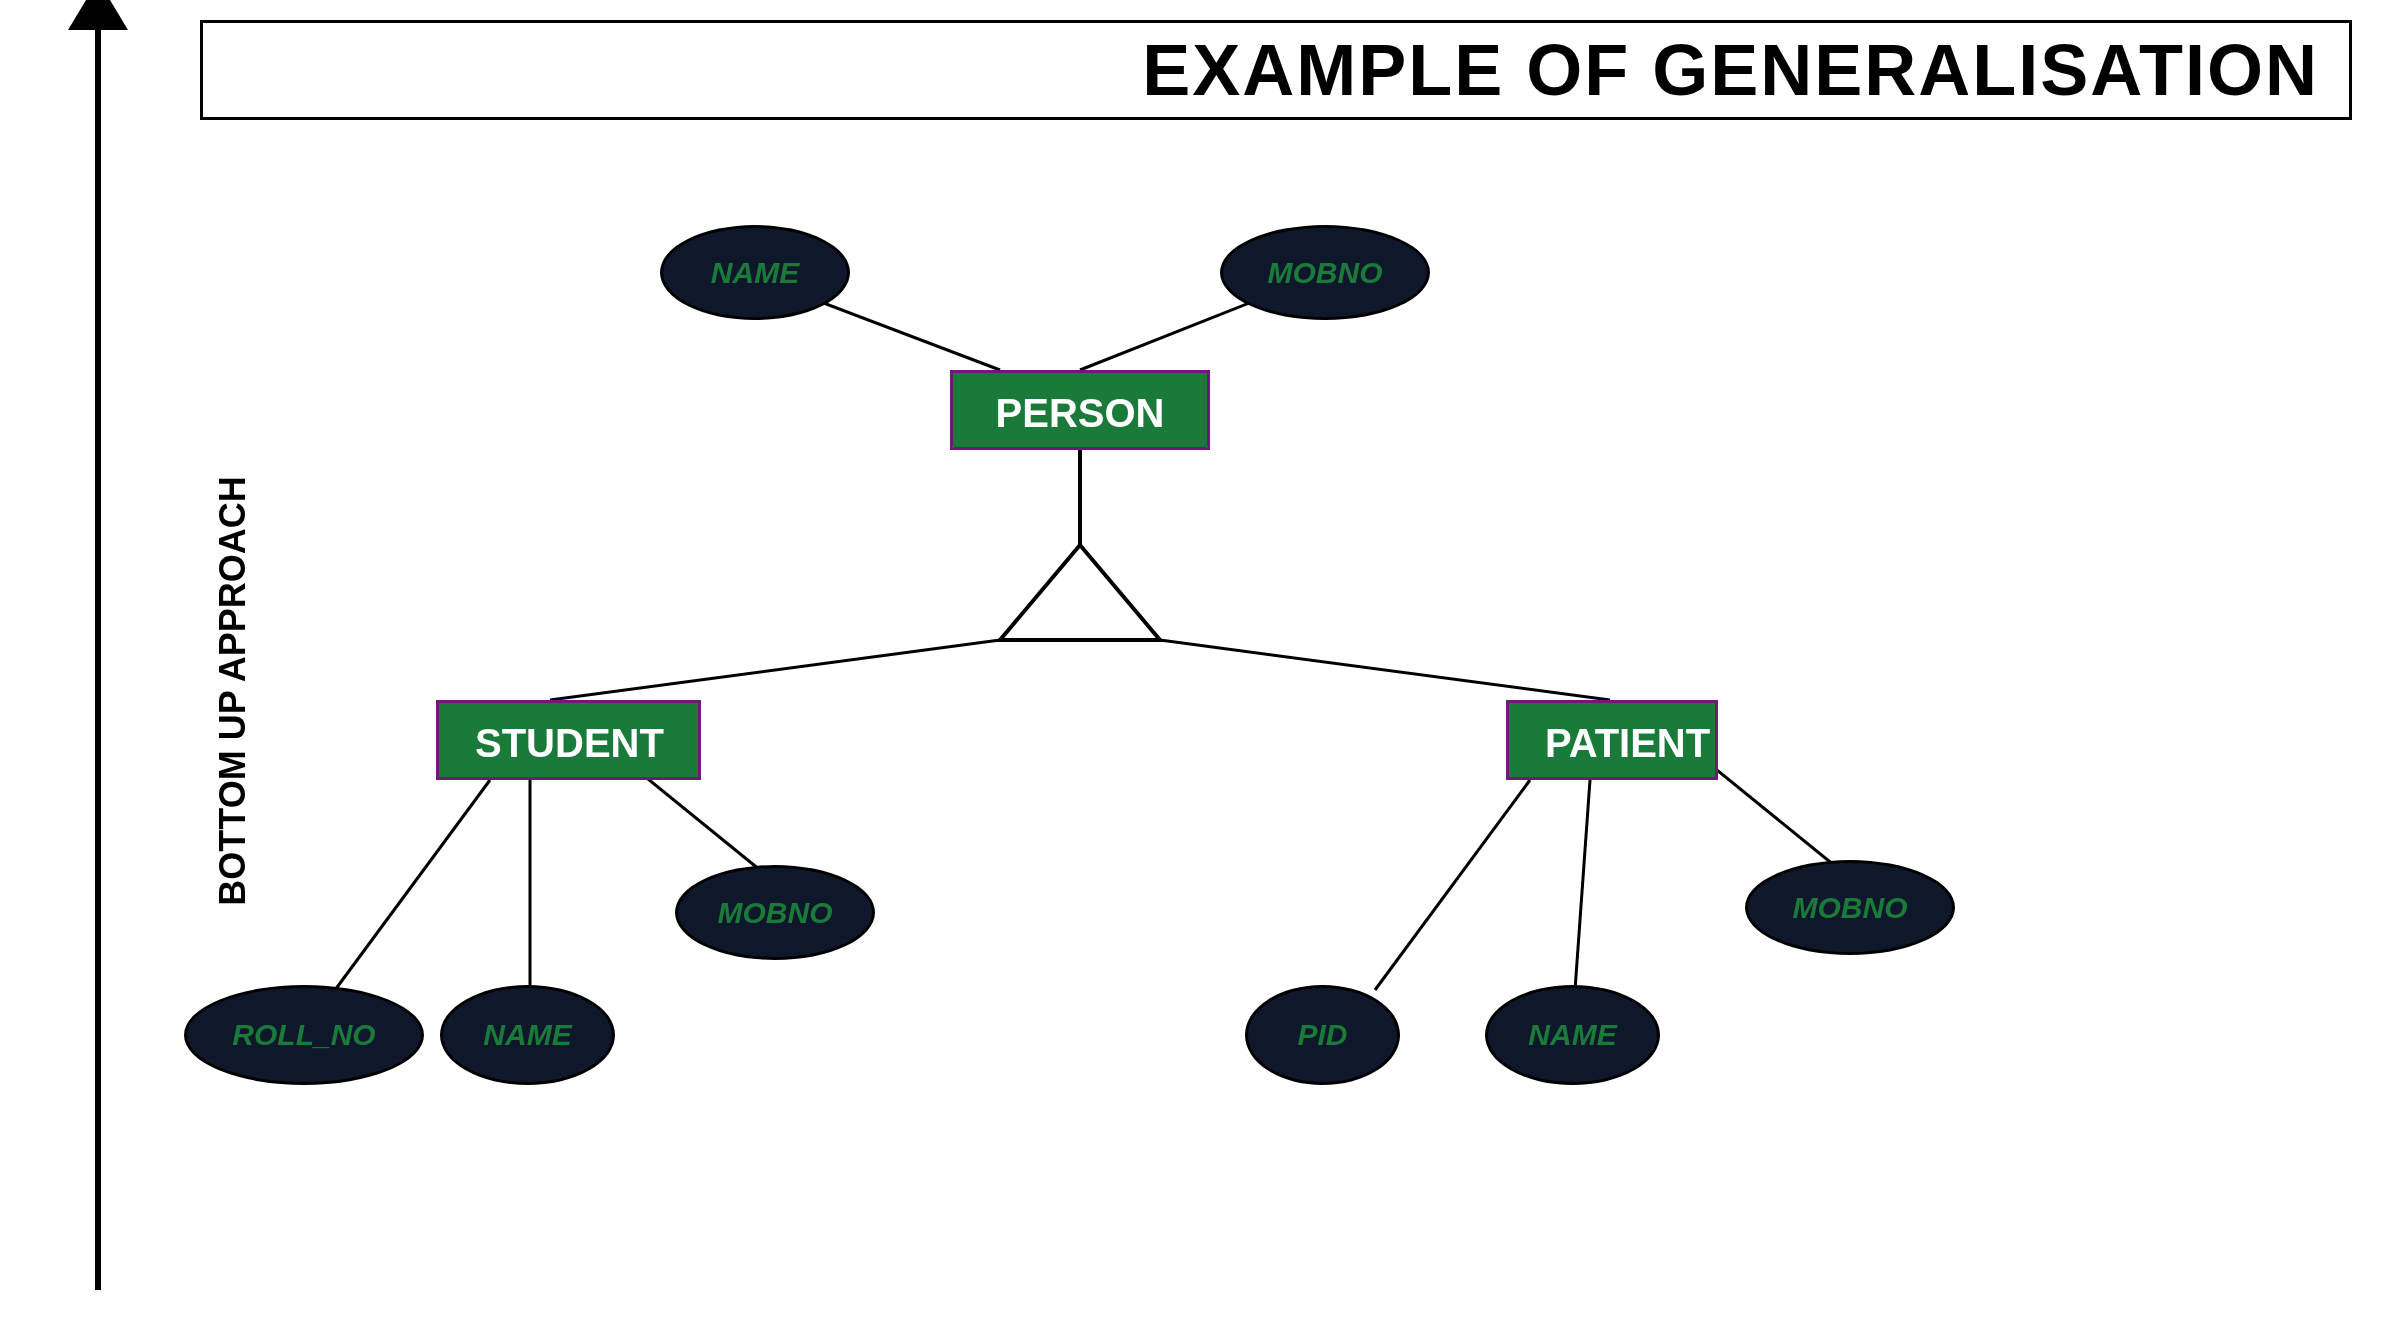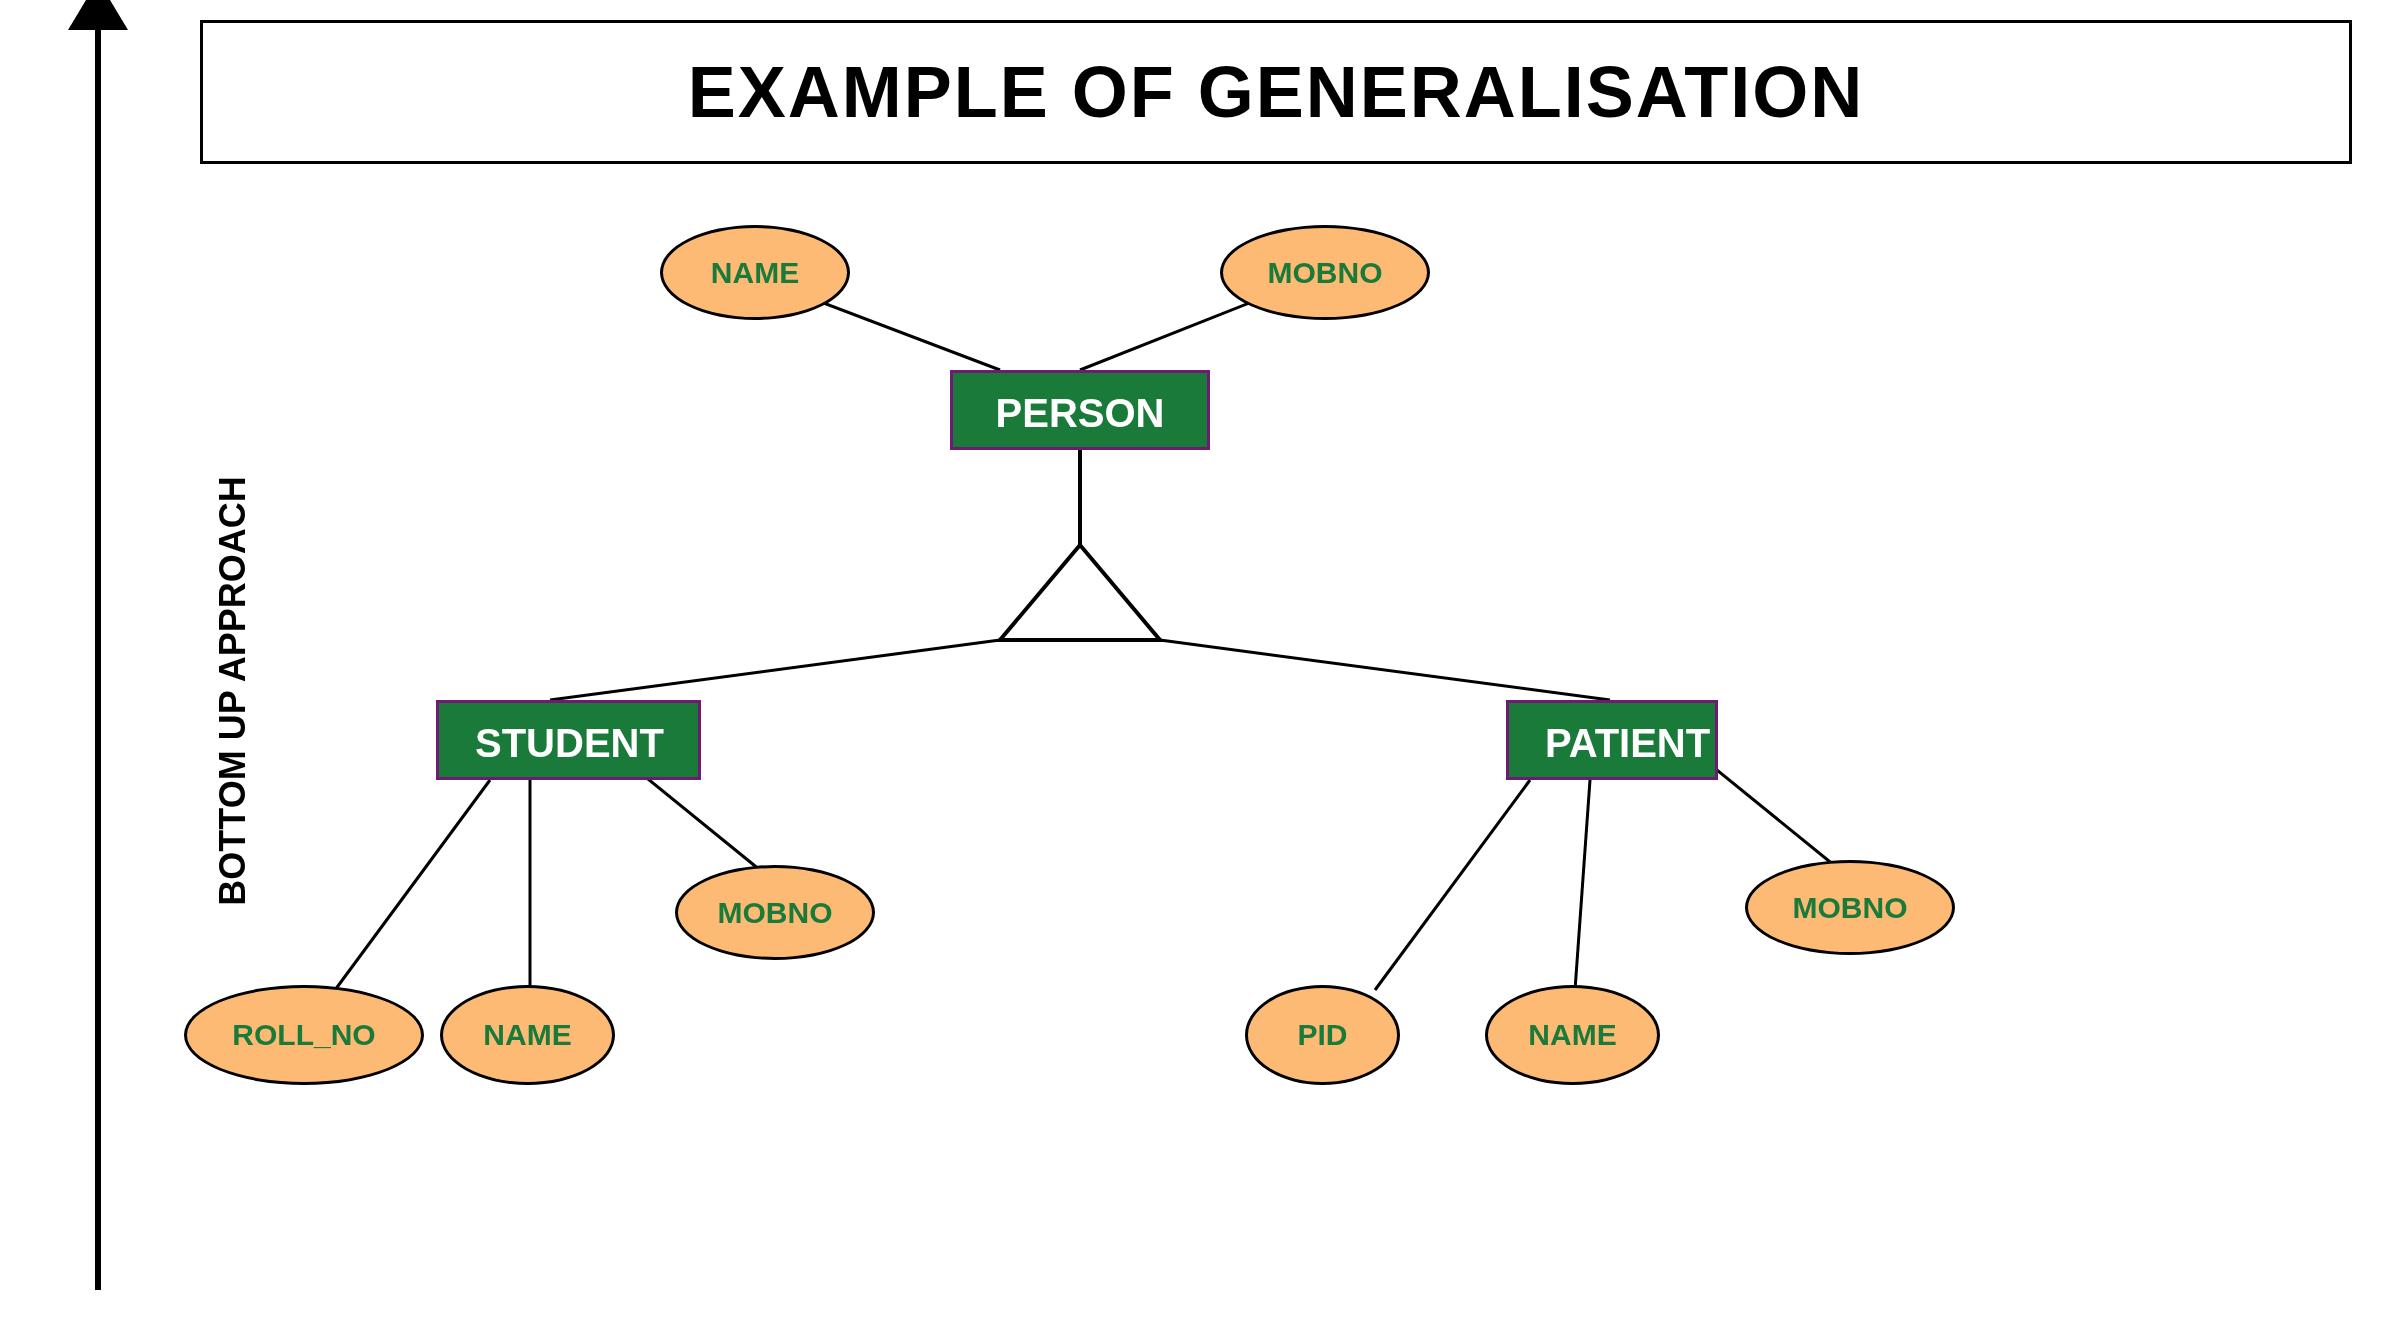--- a/index.html
+++ b/index.html
@@ -12,22 +12,22 @@
       position: relative;
     }
 
     
     .title-box {
       position: absolute;
       top: 20px;
       left: 200px;
       right: 40px;
       border: 3px solid #000;
-      text-align: center;
-      padding: 28px 30px;
+      text-align: right;
+      padding: 6px 30px;
     }
     .title-text {
       font-size: 72px;
       font-weight: 900;
       color: #000;
       letter-spacing: 2px;
     }
 
     
     .vertical-label {
@@ -75,24 +75,25 @@
     }
 
     
     .attr-ellipse {
       position: absolute;
       border: 3px solid #000;
       border-radius: 50%;
       display: flex;
       align-items: center;
       justify-content: center;
-      background: #fdba74;
+      background: #0f172a;
       font-size: 30px;
       font-weight: 700;
       color: #1a7a3a;
+      font-style: italic;
     }
 
     
     .lines-svg {
       position: absolute;
       top: 0;
       left: 0;
       width: 2392px;
       height: 1329px;
       pointer-events: none;

